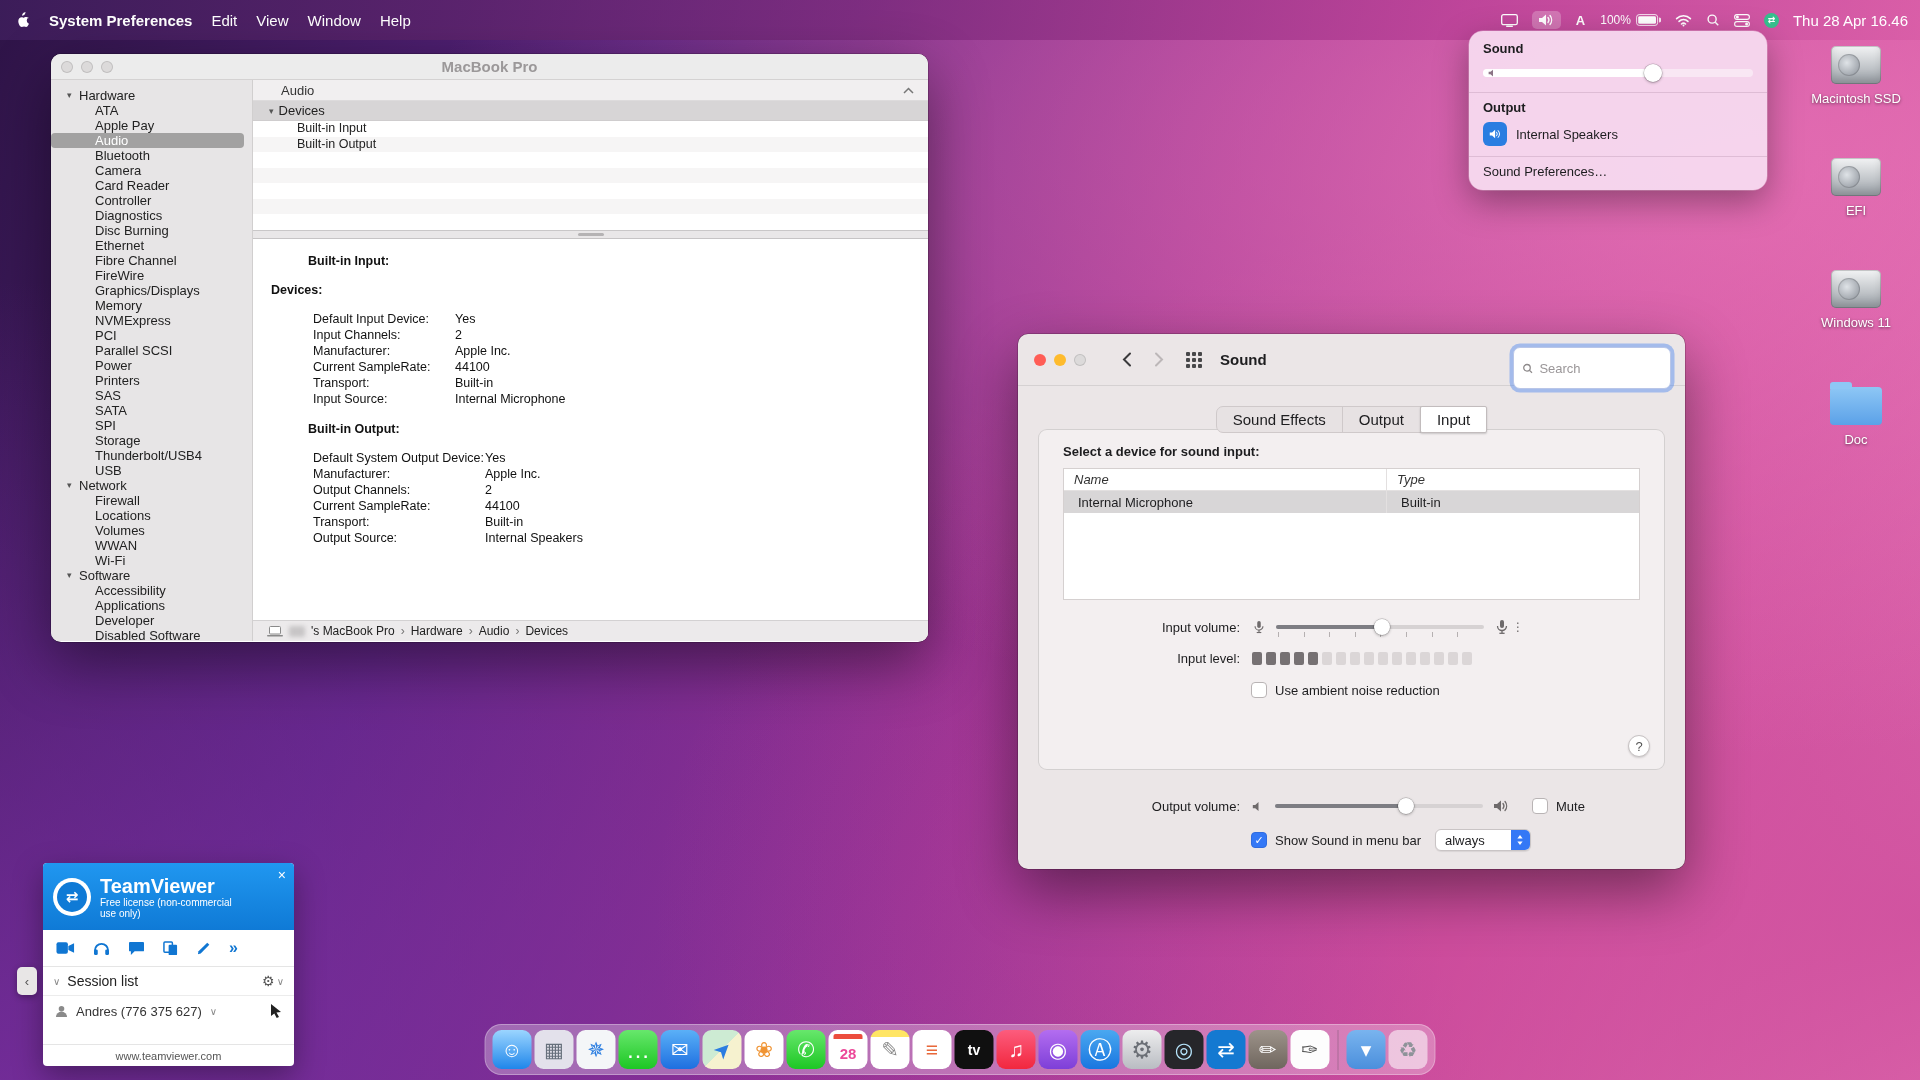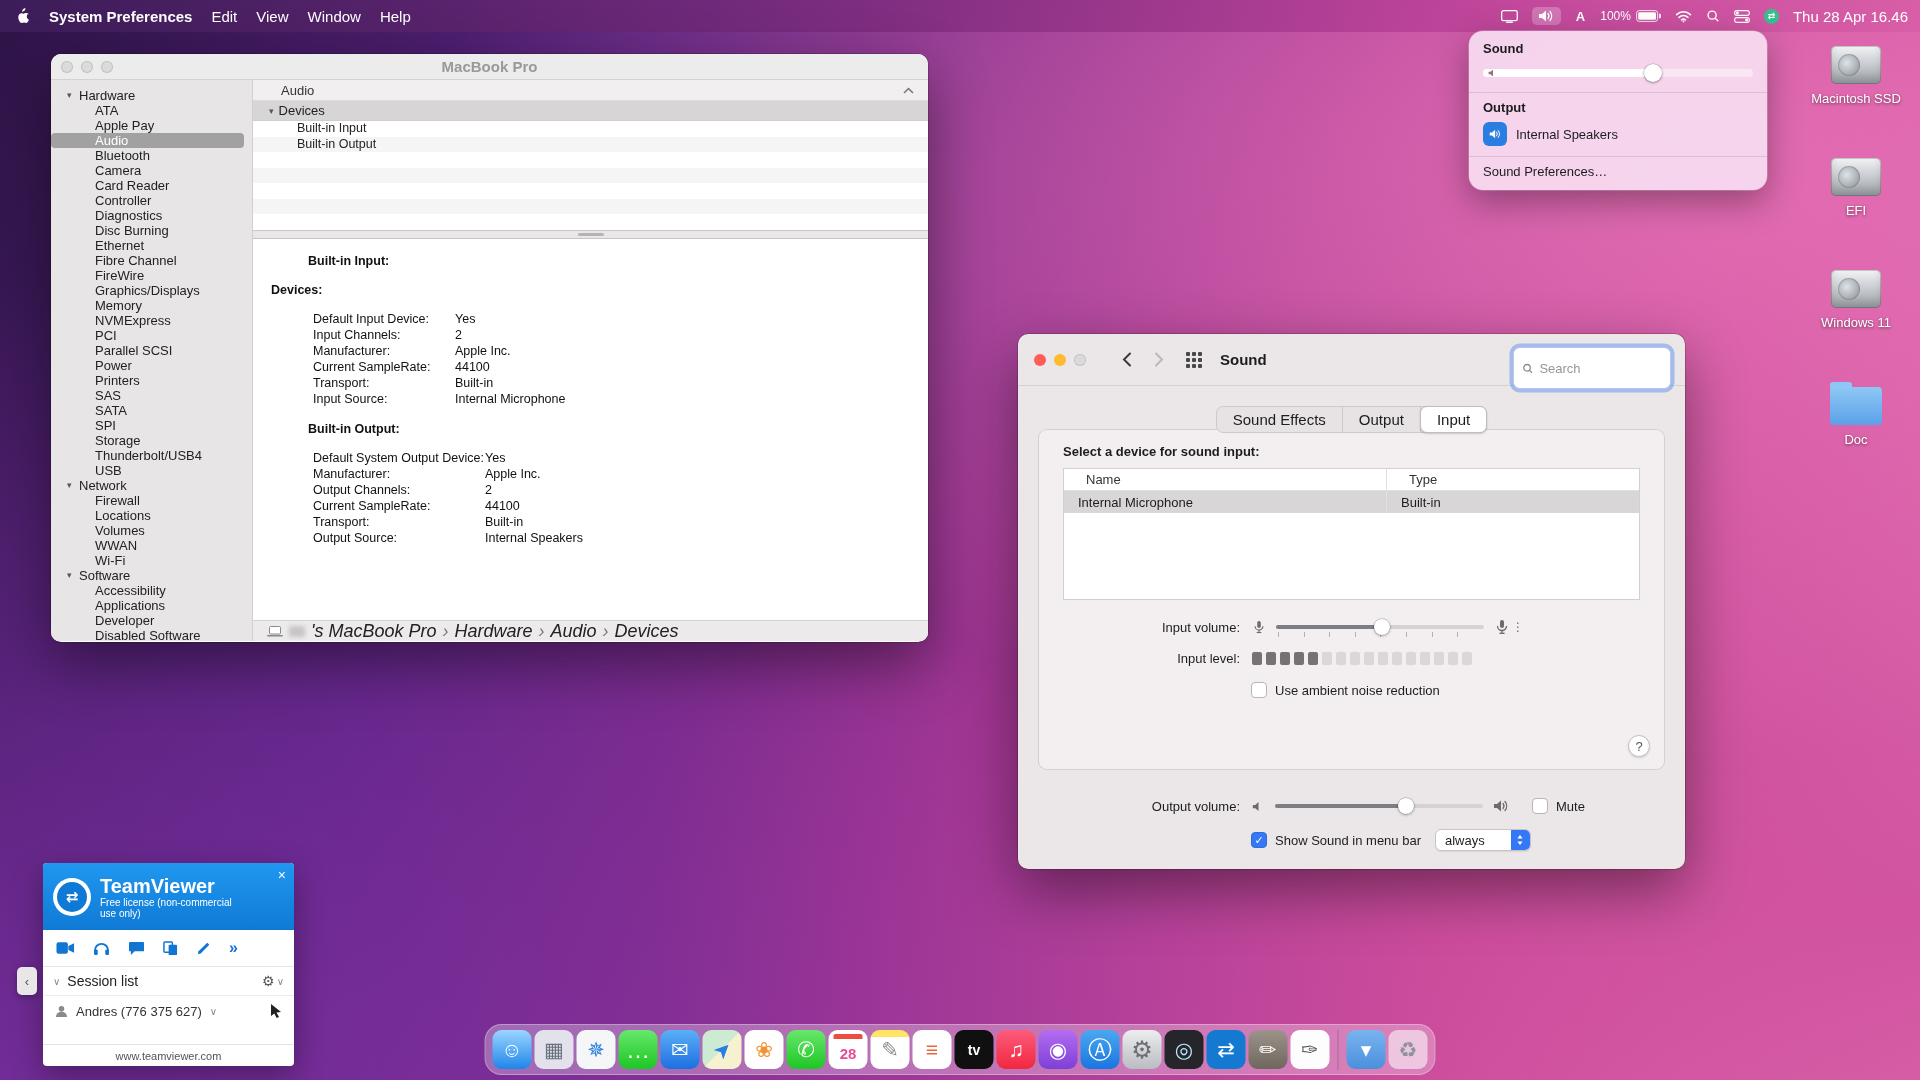--- a/index.html
+++ b/index.html
@@ -9,21 +9,21 @@
     position:relative; color:#1d1d1f;
     background:
       radial-gradient(120% 100% at 88% 15%, rgba(235,120,185,.75) 0%, rgba(235,120,185,0) 55%),
       radial-gradient(110% 120% at 100% 85%, rgba(205,75,155,.8) 0%, rgba(205,75,155,0) 60%),
       radial-gradient(130% 140% at 0% 110%, rgba(122,47,160,.9) 0%, rgba(122,47,160,0) 60%),
       linear-gradient(115deg,#2e1447 0%,#5b2382 28%,#a03391 55%,#cc4d9d 78%,#e77cb8 100%);
   }
   svg { display:block; }
 
   
-  .menubar { position:absolute; top:0; left:0; right:0; height:32px; display:flex; align-items:center;
+  .menubar { position:absolute; top:0; left:0; right:0; height:40px; display:flex; align-items:center;
     justify-content:space-between; color:#fff; font-size:15px;
     background:linear-gradient(90deg, rgba(62,30,92,.85), rgba(122,42,124,.8) 45%, rgba(186,63,150,.78) 76%, rgba(216,92,166,.78)); }
   .mb-left { display:flex; align-items:center; gap:19px; padding-left:16px; }
   .mb-app { font-weight:700; }
   .mb-item { font-weight:400; }
   .mb-right { display:flex; align-items:center; gap:14px; padding-right:12px; }
   .mb-ic { display:flex; align-items:center; }
   .mb-ic-active { background:rgba(255,255,255,.24); border-radius:5px; padding:2px 6px; }
   .mb-a { font-weight:700; font-size:13px; border:1px solid rgba(255,255,255,.0); }
   .mb-batt { display:flex; align-items:center; gap:5px; font-size:12px; }
@@ -80,51 +80,51 @@
   .si-detail { flex:1; background:#fff; padding:14px 0 0 18px; font-size:12.5px; color:#111; overflow:hidden; }
   .dl { line-height:16px; }
   .dl.h1 { font-weight:700; margin-bottom:13px; }
   .dl.h2 { font-weight:700; margin:0 0 13px 37px; }
   .dl.gap { margin-top:14px; }
   .dl.kv { margin-left:42px; }
   .dl.kv .k { display:inline-block; }
   .dl.kv.in .k { width:142px; }
   .dl.kv.out .k { width:172px; }
   .si-crumbbar { height:21px; background:#eceaeb; border-top:1px solid #d3d1d2; display:flex;
-    align-items:center; padding-left:14px; font-size:18px; color:#222; gap:6px;font-style:italic; }
+    align-items:center; padding-left:14px; font-size:12px; color:#222; gap:6px; }
   .blurchip { width:16px; height:11px; background:#c7c5c6; filter:blur(2px); border-radius:2px; }
   .crumbs { display:flex; align-items:center; }
   .crumb + .crumb::before { content:"›"; padding:0 6px; color:#777; }
 
   
   .soundwin { left:1018px; top:334px; width:667px; height:535px; background:#ebe6e7; }
   .sw-toolbar { height:52px; display:flex; align-items:center; padding:0 16px; position:relative;
     border-bottom:1px solid rgba(0,0,0,.09); }
   .sw-nav { display:flex; align-items:center; gap:22px; margin-left:36px; }
   .sw-title { margin-left:18px; font-size:15px; font-weight:700; }
   .sw-search { position:absolute; right:14px; top:13px; width:158px; height:42px; background:#fff;
     border:1px solid #b9c6e8; border-radius:7px; box-shadow:0 0 0 3.5px rgba(77,135,240,.45);
     display:flex; align-items:center; padding:0 8px; gap:6px; }
   .sw-search input { border:none; outline:none; width:100%; font-size:13px; background:transparent;
     font-family:inherit; color:#333; }
   .sw-search input::placeholder { color:#9a9698; }
   .seg { display:flex; justify-content:center; margin-top:20px; position:relative; z-index:2; }
   .seg-inner { display:flex; border:1px solid #cfc9ca; border-radius:7px; background:#e7e2e3; }
   .seg-btn { padding:4px 16px; font-size:15px; color:#1d1d1f; border-right:1px solid #cfc9ca; }
   .seg-btn:last-child { border-right:none; }
-  .seg-btn.selected { background:#fff; border:1px solid #c2bcbd; border-radius:7px; margin:-1px;
+  .seg-btn.selected { background:#fff; border:1px solid #c2bcbd; border-radius:2px; margin:-1px;
     box-shadow:0 1px 2px rgba(0,0,0,.18); }
   .groupbox { margin:-4px 20px 0; height:341px; border:1px solid rgba(0,0,0,.13); border-radius:9px;
     background:rgba(252,250,251,.45); padding:14px 24px; position:relative; }
   .sel-label { font-size:13px; font-weight:700; }
   .snd-table { margin-top:9px; height:132px; background:#fff; border:1px solid #d5d0d0;
     display:flex; flex-direction:column; font-size:13px; }
   .snd-thead, .snd-row { display:grid; grid-template-columns:322px 1fr; }
   .snd-thead { height:22px; border-bottom:1px solid #e3e0e0; color:#333; }
-  .snd-thead > div { display:flex; align-items:center; padding-left:22px; }
+  .snd-thead > div { display:flex; align-items:center; padding-left:10px;font-style:italic; }
   .snd-thead > div + div, .snd-row > div + div { border-left:1px solid #e3e0e0; }
   .snd-row { height:22px; background:#d8d6d7; }
   .snd-row > div { display:flex; align-items:center; padding-left:14px; }
   .snd-fill { flex:1; background:#fff; }
   .settings-label { margin-top:25px; font-size:13px; }
   .ctl-row { display:flex; align-items:center; margin-top:14px; height:26px; }
   .row-label { width:177px; text-align:right; font-size:13px; flex:none; }
   .slider { position:relative; width:208px; height:18px; margin:0 10px; flex:none; }
   .slider .track { position:absolute; top:7px; left:0; right:0; height:4px; border-radius:2px; background:#d6d2d3; }
   .slider .fill { height:100%; border-radius:2px; background:#7d7d83; }

